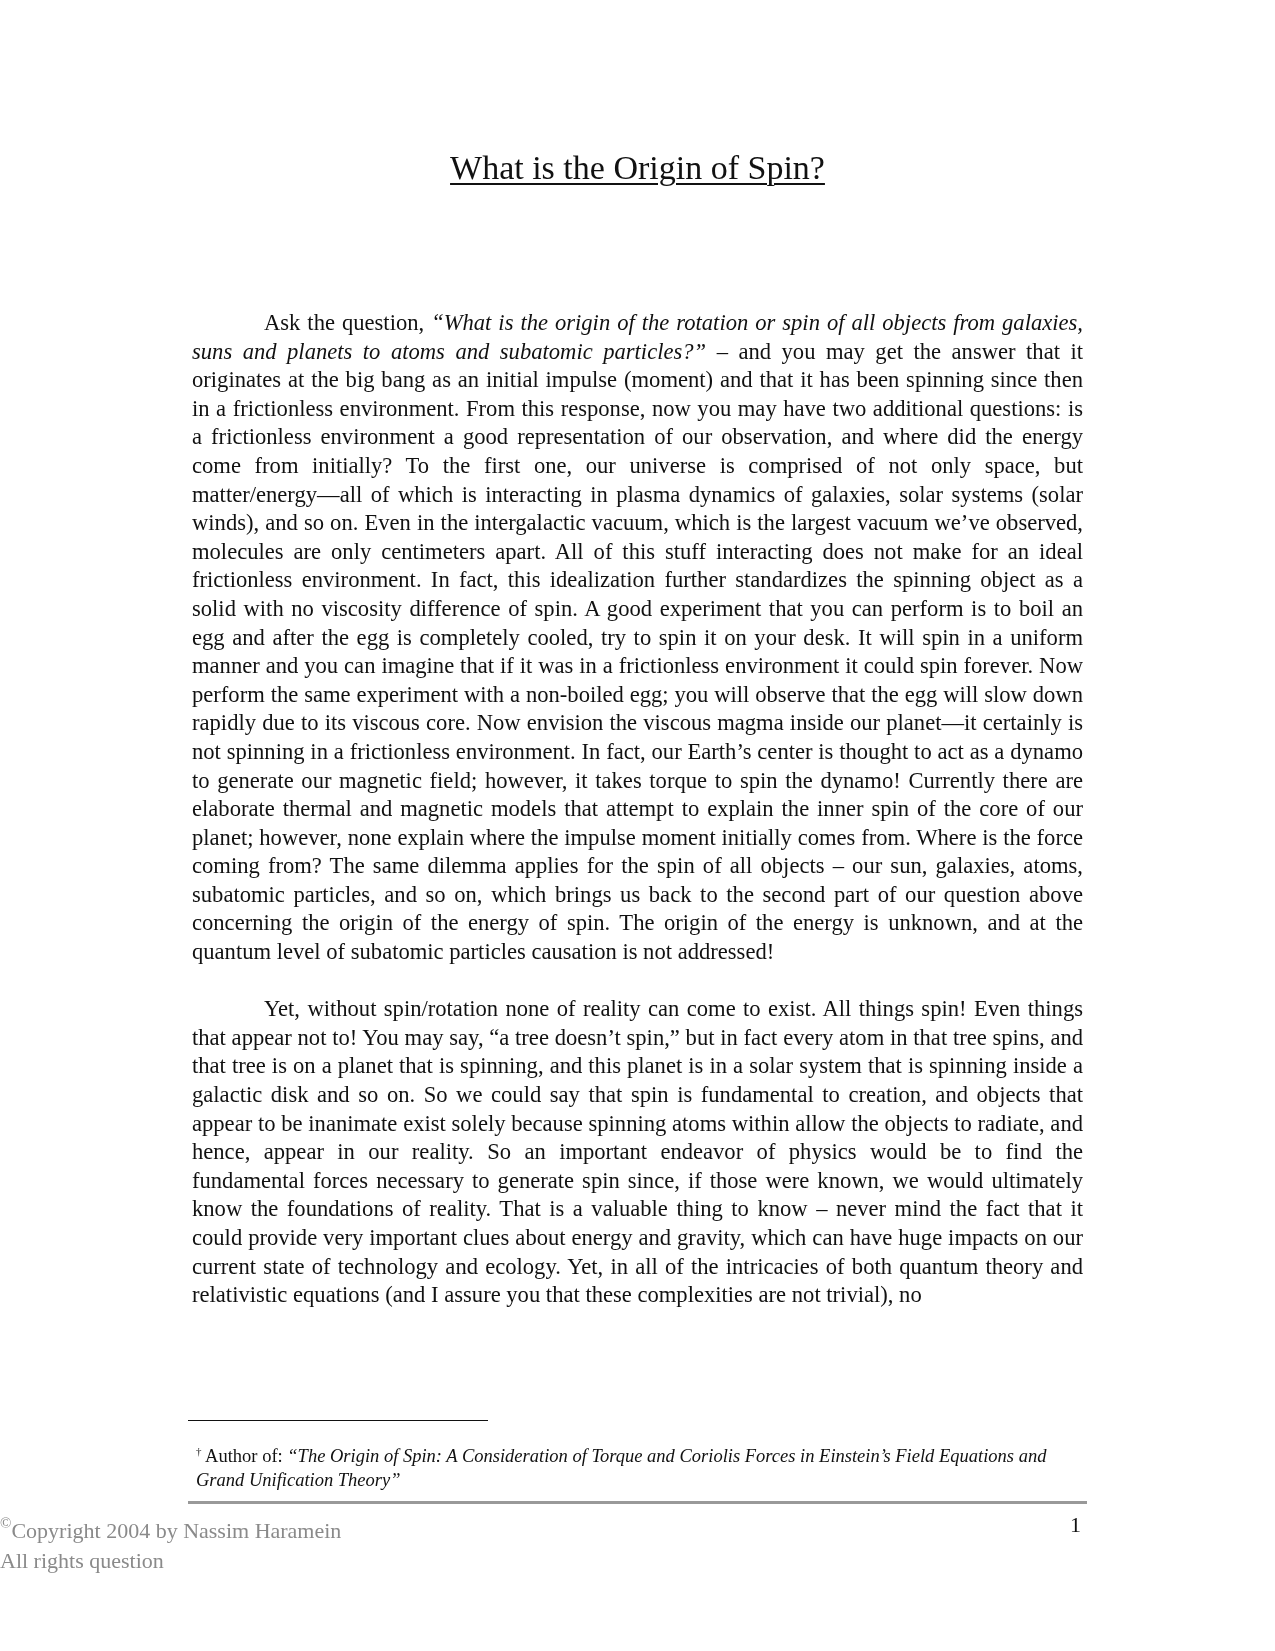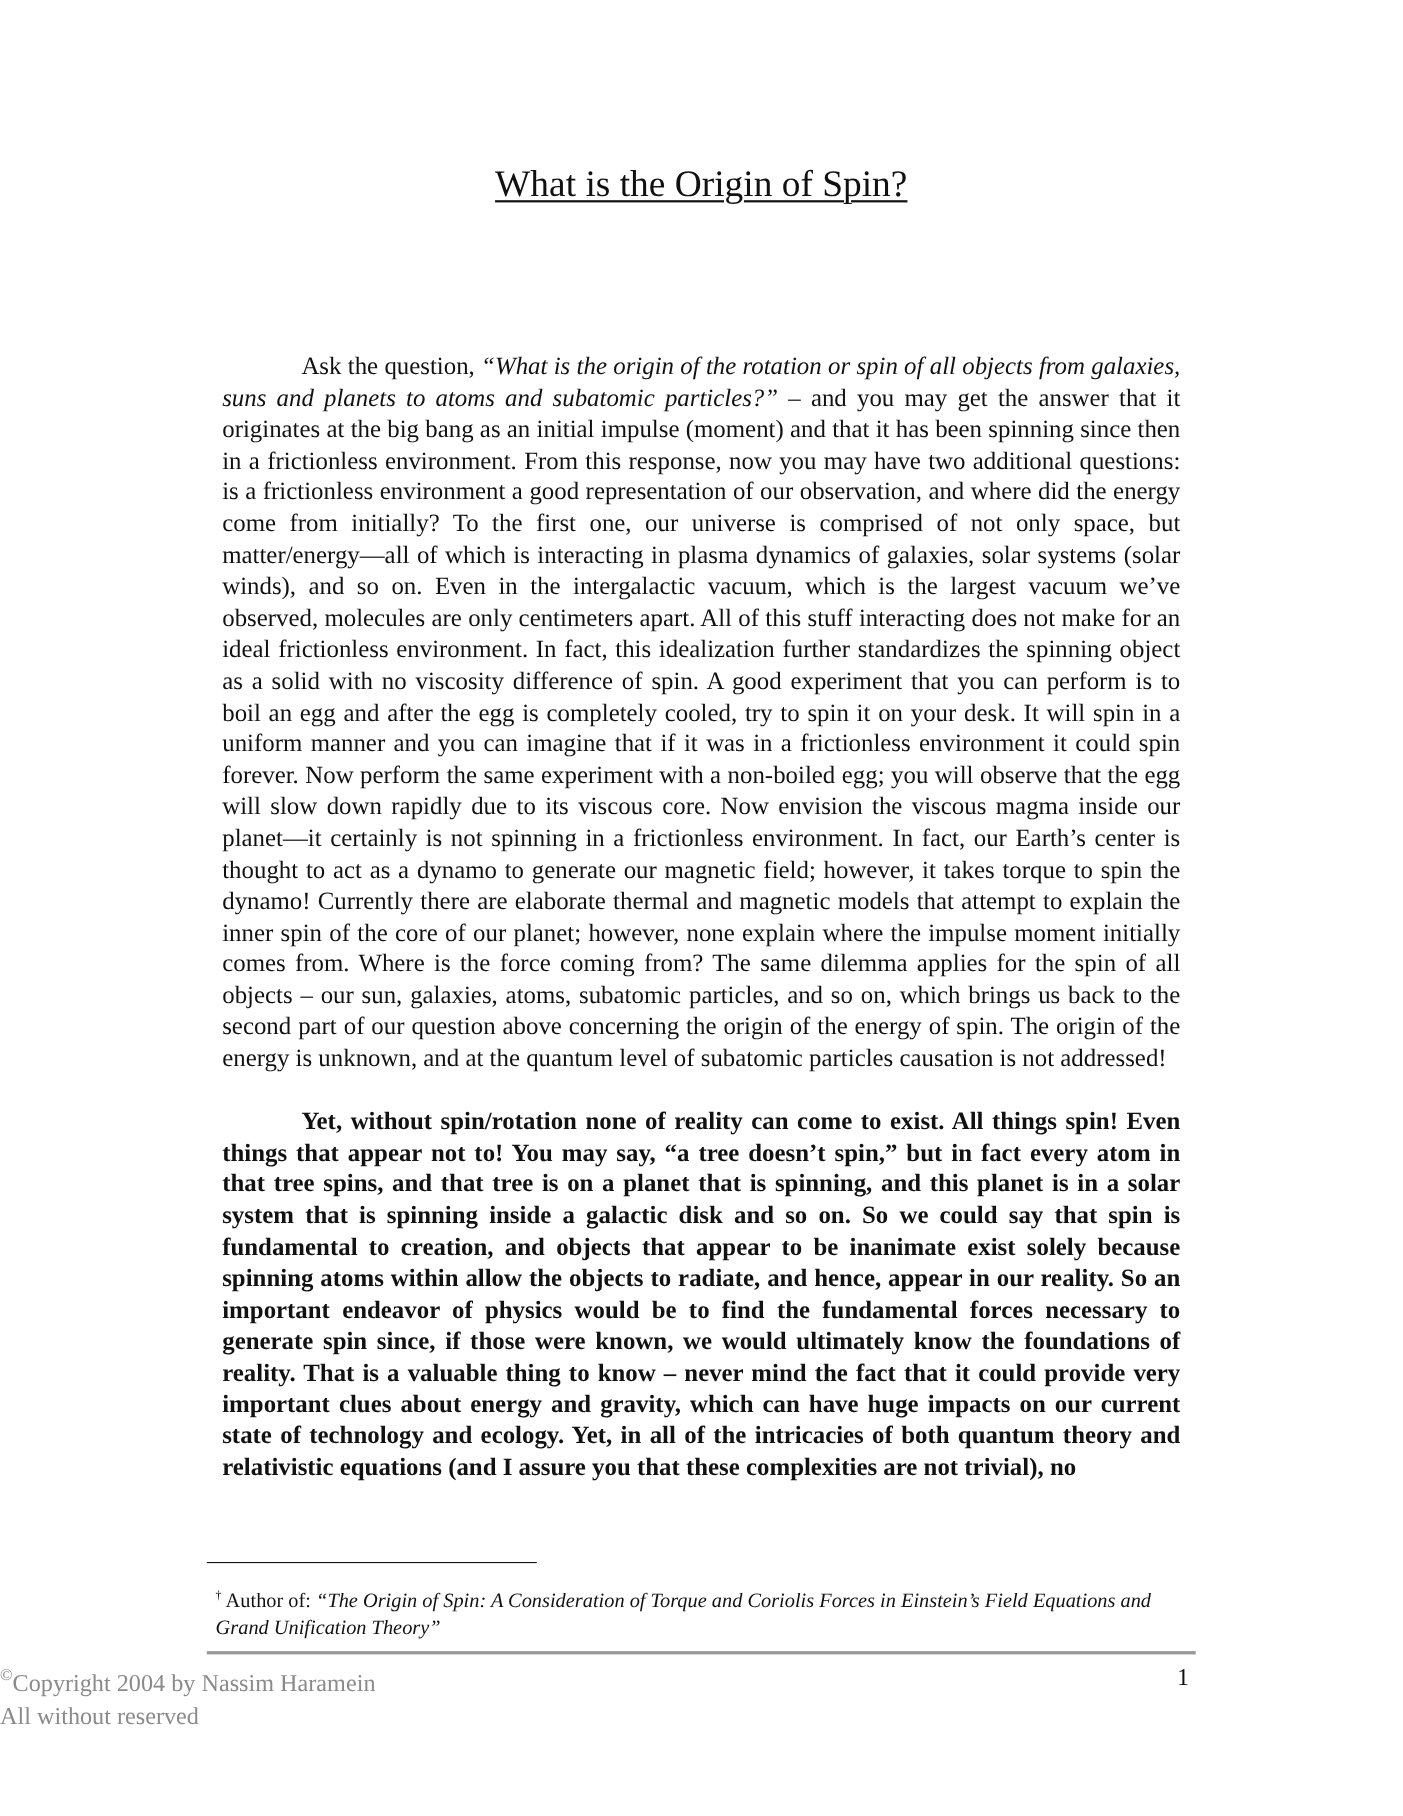--- a/index.html
+++ b/index.html
@@ -5,22 +5,22 @@
     html, body { margin: 0; padding: 0; background: #ffffff; }
     body { width: 1275px; height: 1651px; position: relative; overflow: hidden;
       font-family: "Liberation Serif", "DejaVu Serif", serif; color: #111; }
     .title-block { position: absolute; top: 148px; left: 0; width: 1275px; text-align: center; }
     .title { font-size: 34px; text-decoration: underline; text-decoration-thickness: 2px;
       text-underline-offset: 4px; line-height: 40px; margin: 0; font-weight: normal; }
     .by, .author { font-size: 22px; line-height: 28px; }
     .author sup { font-size: 13px; }
     .body-text { position: absolute; left: 188px; width: 899px; top: 305px;
       font-size: 22.6px; line-height: 28.6px; text-align: justify; }
-    .para { margin: 14px; text-indent: 72px; }
-    .para + .para { margin-top: 28.6px; font-weight: bold; }
+    .para { margin: 4px; text-indent: 72px; }
+    .para + .para { margin-top: 28.6px; }
     .footnote-rule { position: absolute; left: 188px; top: 1420px; width: 300px; height: 1px; background: #111; }
     .footnote { position: absolute; left: 196px; top: 1428px; width: 880px; font-size: 18.5px; line-height: 24px; margin-top: 11px; }
     .footnote sup { font-size: 11px; }
     .footer-rule { position: absolute; left: 188px; top: 1501px; width: 899px; height: 3px; background: #999; }
     .copyright { position: absolute; top: 1508px; left: 0; width: 1275px; text-align: left;
       color: #8a8a8a; font-size: 22px; line-height: 30px; }
     .copyright .cline { display: inline-block; }
     .copyright .csym { font-size: 15px; vertical-align: 10px; }
     .page-number { position: absolute; top: 1512px; left: 1070px; font-size: 22px; color: #111; }
   </style>
@@ -35,15 +35,15 @@
   <p class="para"><span>Ask the question, </span><em>“What is the origin of the rotation or spin of all objects from galaxies, suns and planets to atoms and subatomic particles?”</em><span> – and you may get the answer that it originates at the big bang as an initial impulse (moment) and that it has been spinning since then in a frictionless environment.  From this response, now you may have two additional questions: is a frictionless environment a good representation of our observation, and where did the energy come from initially?  To the first one, our universe is comprised of not only space, but matter/energy—all of which is interacting in plasma dynamics of galaxies, solar systems (solar winds), and so on. Even in the intergalactic vacuum, which is the largest vacuum we’ve observed, molecules are only centimeters apart. All of this stuff interacting does not make for an ideal frictionless environment.  In fact, this idealization further standardizes the spinning object as a solid with no viscosity difference of spin. A good experiment that you can perform is to boil an egg and after the egg is completely cooled, try to spin it on your desk.  It will spin in a uniform manner and you can imagine that if it was in a frictionless environment it could spin forever.  Now perform the same experiment with a non-boiled egg; you will observe that the egg will slow down rapidly due to its viscous core.  Now envision the viscous magma inside our planet—it certainly is not spinning in a frictionless environment.  In fact, our Earth’s center is thought to act as a dynamo to generate our magnetic field; however, it takes torque to spin the dynamo! Currently there are elaborate thermal and magnetic models that attempt to explain the inner spin of the core of our planet; however, none explain where the impulse moment initially comes from.  Where is the force coming from? The same dilemma applies for the spin of all objects – our sun, galaxies, atoms, subatomic particles, and so on, which brings us back to the second part of our question above concerning the origin of the energy of spin. The origin of the energy is unknown, and at the quantum level of subatomic particles causation is not addressed!</span></p>
   <p class="para">Yet, without spin/rotation none of reality can come to exist. All things spin! Even things that appear not to! You may say, “a tree doesn’t spin,” but in fact every atom in that tree spins, and that tree is on a planet that is spinning, and this planet is in a solar system that is spinning inside a galactic disk and so on.  So we could say that spin is fundamental to creation, and objects that appear to be inanimate exist solely because spinning atoms within allow the objects to radiate, and hence, appear in our reality. So an important endeavor of physics would be to find the fundamental forces necessary to generate spin since, if those were known, we would ultimately know the foundations of reality.  That is a valuable thing to know – never mind the fact that it could provide very important clues about energy and gravity, which can have huge impacts on our current state of technology and ecology.  Yet, in all of the intricacies of both quantum theory and relativistic equations (and I assure you that these complexities are not trivial), no</p>
 </div>
 
 <div class="footnote-rule"></div>
 <div class="footnote"><sup>†</sup><span> Author  of: </span><em>“The Origin of Spin: A Consideration of Torque and Coriolis Forces in Einstein’s Field Equations and Grand Unification Theory”</em></div>
 
 <div class="footer-rule"></div>
 <div class="copyright">
   <div class="cline"><span class="csym">©</span><span>Copyright 2004 by Nassim Haramein</span></div><br>
-  <div class="cline">All without reserved</div>
+  <div class="cline">All rights question</div>
 </div>
 <div class="page-number">1</div>
 
 </body></html>

